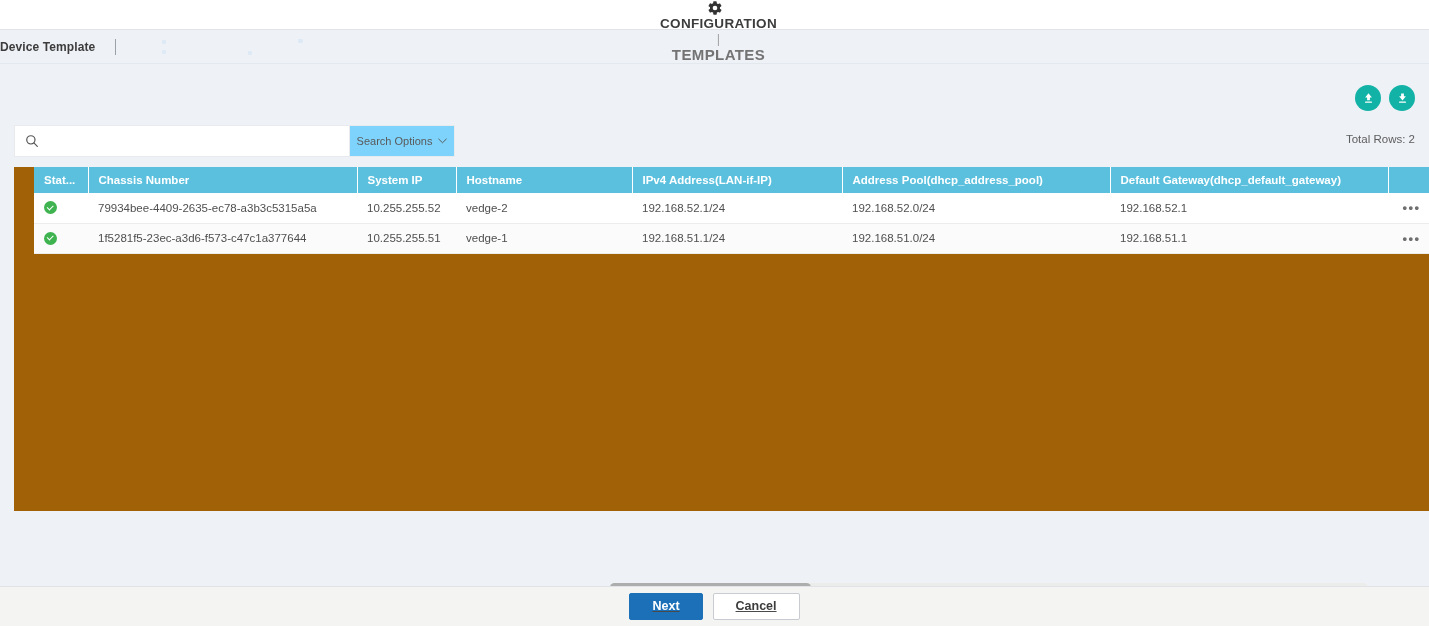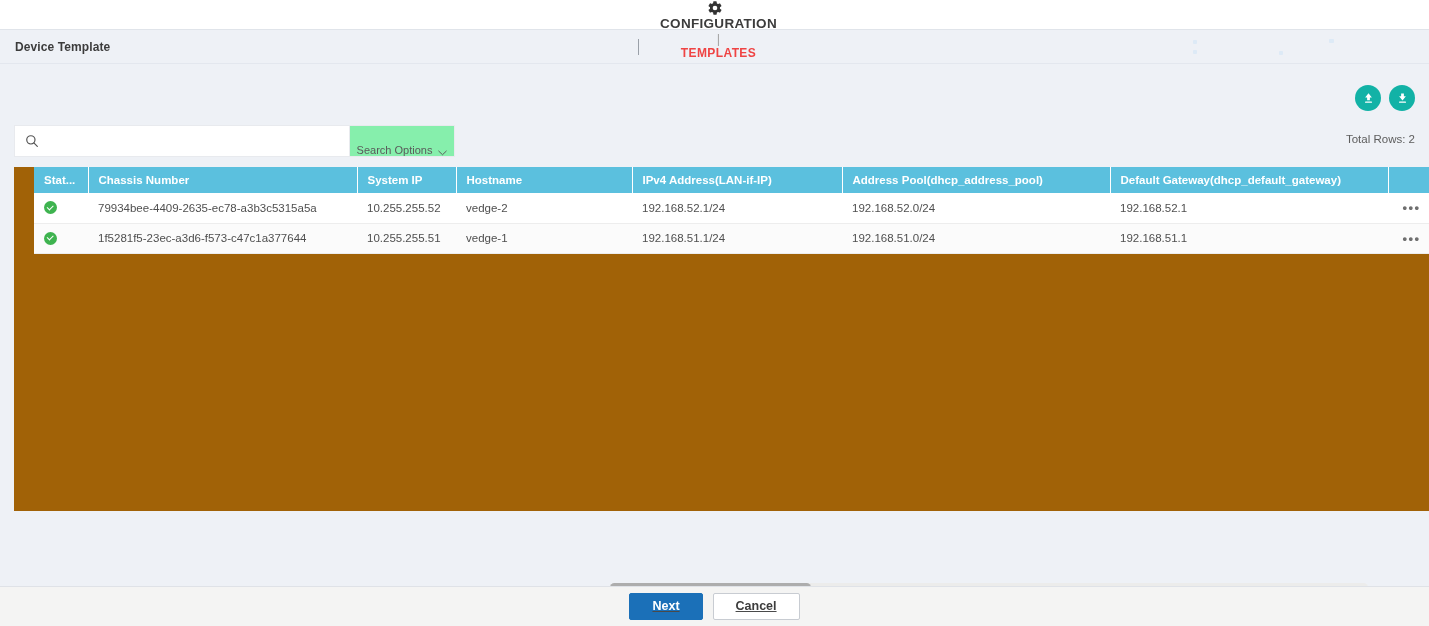--- a/index.html
+++ b/index.html
@@ -40,36 +40,34 @@
     font-weight: bold;
     color: #3c3c3c;
     letter-spacing: .3px;
   }
   .crumb-sep {
     font-size: 13px;
     color: #a6a6a6;
     margin: 0 5px;
   }
   .crumb-sub {
-    font-size: 12px;
-    font-weight: bold;
-    color: #ef4444;
+    font-size: 15px;
+    font-weight: bold;
+    color: #737373;
     letter-spacing: .4px;
   }
 
   
   .subheader {
     height: 34px;
     background: #eef1f6;
     display: flex;
     align-items: center;
-    padding-left: 15px;
     box-sizing: border-box;
     border-bottom: 1px solid #e3e7ee;
-    justify-content: space-between;
   }
   .subheader-title {
     font-size: 12px;
     font-weight: bold;
     color: #3c3c3c;
     letter-spacing: .1px;
   }
   .subheader-divider {
     width: 1px;
     height: 16px;
@@ -155,23 +153,23 @@
     font-size: 12px;
     color: #4a4a4a;
     background: transparent;
     padding: 0;
   }
   .search-options {
     width: 104px;
     height: 30px;
     flex: none;
     border-left: 1px solid #e8eaee;
-    background: #86efac;
-    display: flex;
-    align-items: flex-end;
+    background: #7dd3fc;
+    display: flex;
+    align-items: center;
     justify-content: center;
     gap: 6px;
     font-size: 11px;
     color: #5a5a5a;
     cursor: pointer;
   }
   .chev {
     width: 9px;
     height: 6px;
     display: block;

